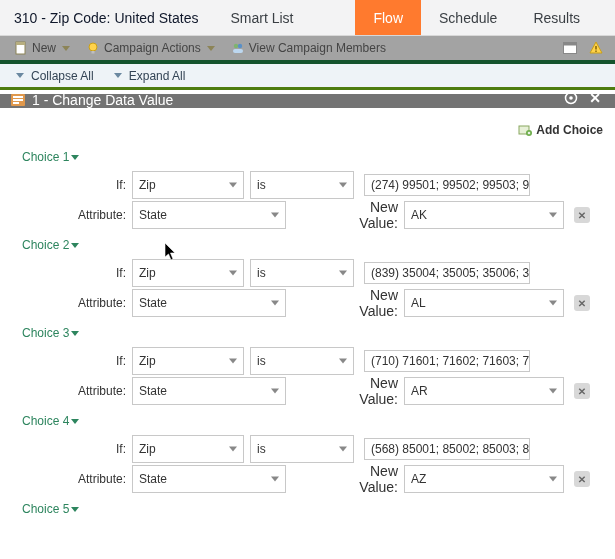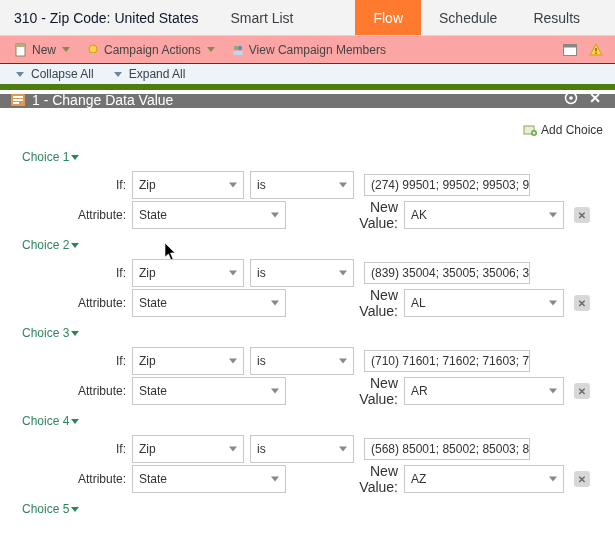--- a/index.html
+++ b/index.html
@@ -5,42 +5,42 @@
   * { box-sizing: border-box; margin: 0; padding: 0; }
   body { font-family: Arial, Helvetica, sans-serif; font-size: 12px; color: #333; background: #fff; width: 615px; }
   
   
   .tabbar { display: flex; align-items: stretch; height: 36px; background: #f3f3f4; border-bottom: 1px solid #d8d8d8; }
   .tab-title-left { display: flex; align-items: center; padding: 0 14px; font-size: 14px; color: #0f172a; font-weight: 500; white-space: nowrap; }
   .tab { display: flex; align-items: center; padding: 8px 18px; font-size: 14px; color: #3a3f44; cursor: pointer; }
   .tab.active { background: #ff7a2e; color: #fff; margin-left: 44px; }
   
   
-  .toolbar { display: flex; align-items: center; height: 28px; background: #fca5a5; border-bottom: 1px solid #14532d; padding: 0 6px; }
+  .toolbar { display: flex; align-items: center; height: 28px; background: #a3a3a3; border-bottom: 4px solid #14532d; padding: 0 6px; }
   .tb-item { display: flex; align-items: center; gap: 4px; padding: 0 8px; height: 100%; cursor: pointer; color: #444; }
   .tb-item .caret { width: 0; height: 0; border-left: 4px solid transparent; border-right: 4px solid transparent; border-top: 5px solid #8c8457; margin-left: 2px; }
   .tb-spacer { flex: 1; }
   .tb-iconbtn { width: 18px; height: 18px; display: flex; align-items: center; justify-content: center; margin: 0 4px; cursor: pointer; }
   
   
-  .actionbar { display: flex; align-items: center; height: 26px; background: #eef3f7; border-bottom: 6px solid #4d7c0f; padding: 0 6px; }
+  .actionbar { display: flex; align-items: center; height: 26px; background: #eef3f7; border-bottom: 3px solid #4d7c0f; padding: 0 6px; }
   .ab-item { display: flex; align-items: center; gap: 4px; padding: 0 10px; height: 100%; color: #345; cursor: pointer; }
   .ab-caret { width: 0; height: 0; border-left: 4px solid transparent; border-right: 4px solid transparent; border-top: 5px solid #6b88a0; margin-right: 3px; }
   
   
   .stepbar { display: flex; align-items: flex-end; height: 14px; background: #737373; color: #fff; padding: 0 10px; margin-top: 4px; }
   .stepbar .step-icon { width: 16px; height: 16px; margin-right: 6px; }
   .stepbar .step-title { font-size: 14px; font-weight: 500; }
   .stepbar .step-spacer { flex: 1; }
   .stepbar .step-btn { width: 20px; height: 20px; display: flex; align-items: center; justify-content: center; cursor: pointer; margin-left: 4px; font-size: 14px; font-weight: bold; }
   
   
   .panel-body { padding: 8px 12px 8px 12px; }
   .addchoice-row { display: flex; justify-content: flex-end; align-items: center; height: 28px; margin-bottom: 6px; }
-  .addchoice { display: flex; align-items: center; gap: 4px; color: #333; cursor: pointer; }
+  .addchoice { display: flex; align-items: center; gap: 4px; color: #333; cursor: pointer; font-weight: bold; }
   
   .choice-block { margin-bottom: 10px; }
   .choice-label { color: #2d855e; font-size: 12px; margin: 6px 0 8px 10px; display: flex; align-items: center; gap: 2px; }
   .choice-caret { width: 0; height: 0; border-left: 4px solid transparent; border-right: 4px solid transparent; border-top: 5px solid #2d855e; }
   
   .row { display: flex; align-items: center; height: 26px; margin-bottom: 4px; }
   .lbl { width: 120px; text-align: right; padding-right: 6px; color: #333; font-size: 12px; }
   .lbl-mid { width: 70px; text-align: right; padding-right: 6px; color: #333; font-size: 14px; }
   
   .combo { position: relative; height: 28px; border: 1px solid #c8c8c8; background: #fff; display: flex; align-items: center; padding: 0 18px 0 6px; font-size: 12px; color: #333; cursor: pointer; }

